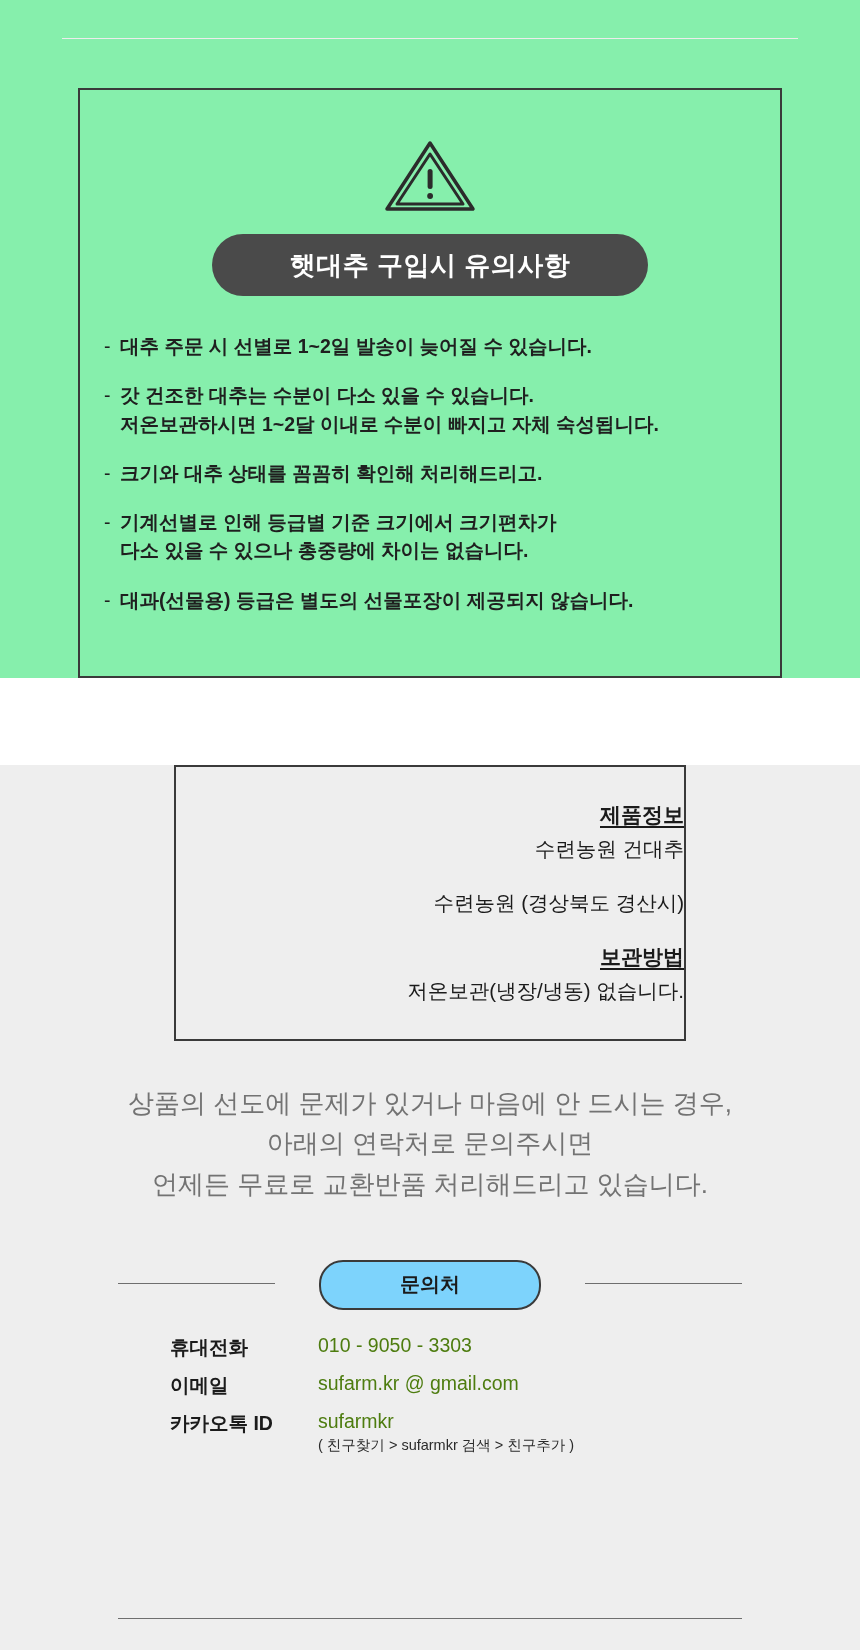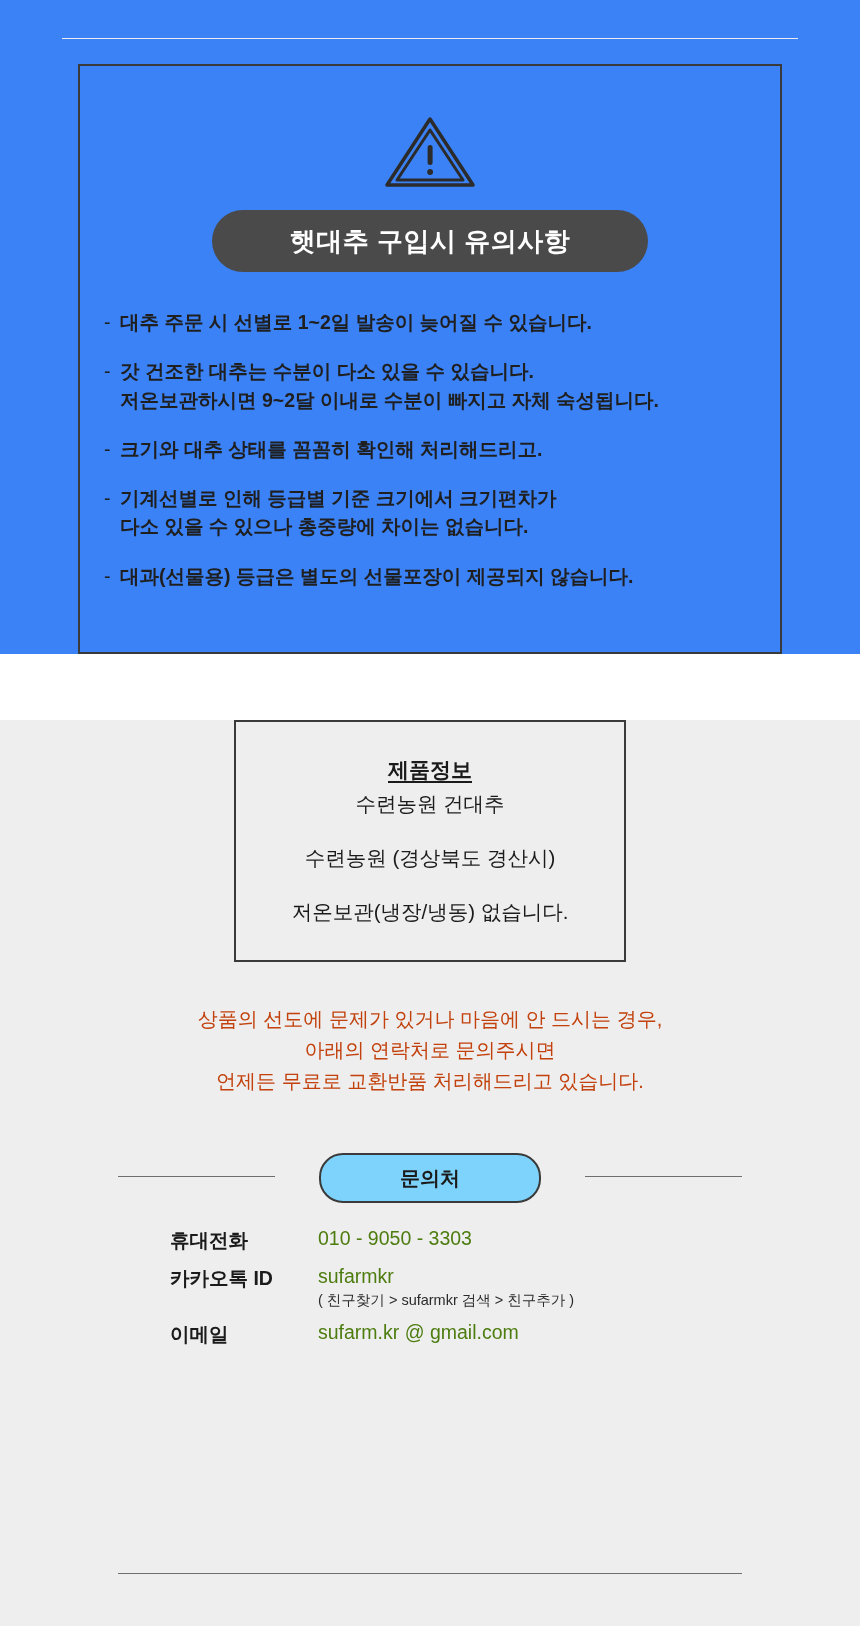--- a/index.html
+++ b/index.html
@@ -16,22 +16,22 @@
     height: 1650px;
     position: relative;
     overflow: hidden;
     background: #ffffff;
     margin: 0 auto;
   }
 
   
   .notice-section {
     position: relative;
-    background: #3b82f6;
-    padding-top: 16px;
+    background: #86efac;
+    padding-top: 40px;
   }
   .top-rule {
     position: absolute;
     top: 38px;
     left: 62px;
     right: 62px;
     height: 1px;
     background: #ececec;
   }
   .notice-box {
@@ -87,49 +87,49 @@
   
   .info-section {
     background: #eeeeee;
     margin-top: 32px;
     padding: 0 0 30px 0;
     position: relative;
     height: 906px;
     box-sizing: border-box;
   }
   .product-box {
-    margin: 66px auto 0 auto;
-    width: 392px;
+    margin: 87px auto 0 auto;
+    width: 512px;
     border: 2px solid #3a3a3a;
     background: #eeeeee;
     box-sizing: border-box;
     padding: 34px 0 34px 0;
-    text-align: center;
+    text-align: right;
   }
   .pi-head {
     font-size: 21px;
     font-weight: bold;
     text-decoration: underline;
     text-underline-offset: 4px;
     margin: 0 0 6px 0;
     color: #1b1b1b;
   }
   .pi-val {
     font-size: 20.5px;
     margin: 0 0 26px 0;
     color: #1b1b1b;
   }
   .pi-val.last { margin-bottom: 0; }
 
   .blurb {
     margin: 42px 0 0 0;
     text-align: center;
-    font-size: 20px;
+    font-size: 26px;
     line-height: 1.55;
-    color: #c2410c;
+    color: #737373;
     white-space: pre-line;
   }
 
   .contact-head {
     margin: 56px 0 0 0;
     position: relative;
     height: 46px;
   }
   .contact-head .line {
     position: absolute;
@@ -217,21 +217,21 @@
       </div>
 
       <div class="notice-list">
         <div class="notice-item">
           <span class="notice-dash">-</span>
           <span class="notice-text">대추 주문 시 선별로 1~2일 발송이 늦어질 수 있습니다.</span>
         </div>
         <div class="notice-item">
           <span class="notice-dash">-</span>
           <span class="notice-text">갓 건조한 대추는 수분이 다소 있을 수 있습니다.
-저온보관하시면 9~2달 이내로 수분이 빠지고 자체 숙성됩니다.</span>
+저온보관하시면 1~2달 이내로 수분이 빠지고 자체 숙성됩니다.</span>
         </div>
         <div class="notice-item">
           <span class="notice-dash">-</span>
           <span class="notice-text">크기와 대추 상태를 꼼꼼히 확인해 처리해드리고.</span>
         </div>
         <div class="notice-item">
           <span class="notice-dash">-</span>
           <span class="notice-text">기계선별로 인해 등급별 기준 크기에서 크기편차가
 다소 있을 수 있으나 총중량에 차이는 없습니다.</span>
         </div>
@@ -245,20 +245,21 @@
   </section>
 
   <section class="info-section">
 
     <div class="product-box">
       <div class="pi-head">제품정보</div>
       <div class="pi-val">수련농원 건대추</div>
 
       <div class="pi-val">수련농원 (경상북도 경산시)</div>
 
+      <div class="pi-head">보관방법</div>
       <div class="pi-val last">저온보관(냉장/냉동) 없습니다.</div>
     </div>
 
     <div class="blurb">상품의 선도에 문제가 있거나 마음에 안 드시는 경우,
 아래의 연락처로 문의주시면
 언제든 무료로 교환반품 처리해드리고 있습니다.</div>
 
     <div class="contact-head">
       <div class="line l"></div>
       <div class="line r"></div>
@@ -268,30 +269,30 @@
     </div>
 
     <div class="contact-rows">
       <div class="crow">
         <div class="clabel">휴대전화</div>
         <div>
           <div class="cvalue">010 - 9050 - 3303</div>
         </div>
       </div>
       <div class="crow">
+        <div class="clabel">이메일</div>
+        <div>
+          <div class="cvalue">sufarm.kr @ gmail.com</div>
+        </div>
+      </div>
+      <div class="crow">
         <div class="clabel">카카오톡 ID</div>
         <div>
           <div class="cvalue">sufarmkr</div>
           <div class="csub">( 친구찾기 &gt; sufarmkr 검색 &gt; 친구추가 )</div>
         </div>
       </div>
-      <div class="crow">
-        <div class="clabel">이메일</div>
-        <div>
-          <div class="cvalue">sufarm.kr @ gmail.com</div>
-        </div>
-      </div>
     </div>
 
     <div class="bottom-rule"></div>
   </section>
 
 </div>
 
 </body></html>

